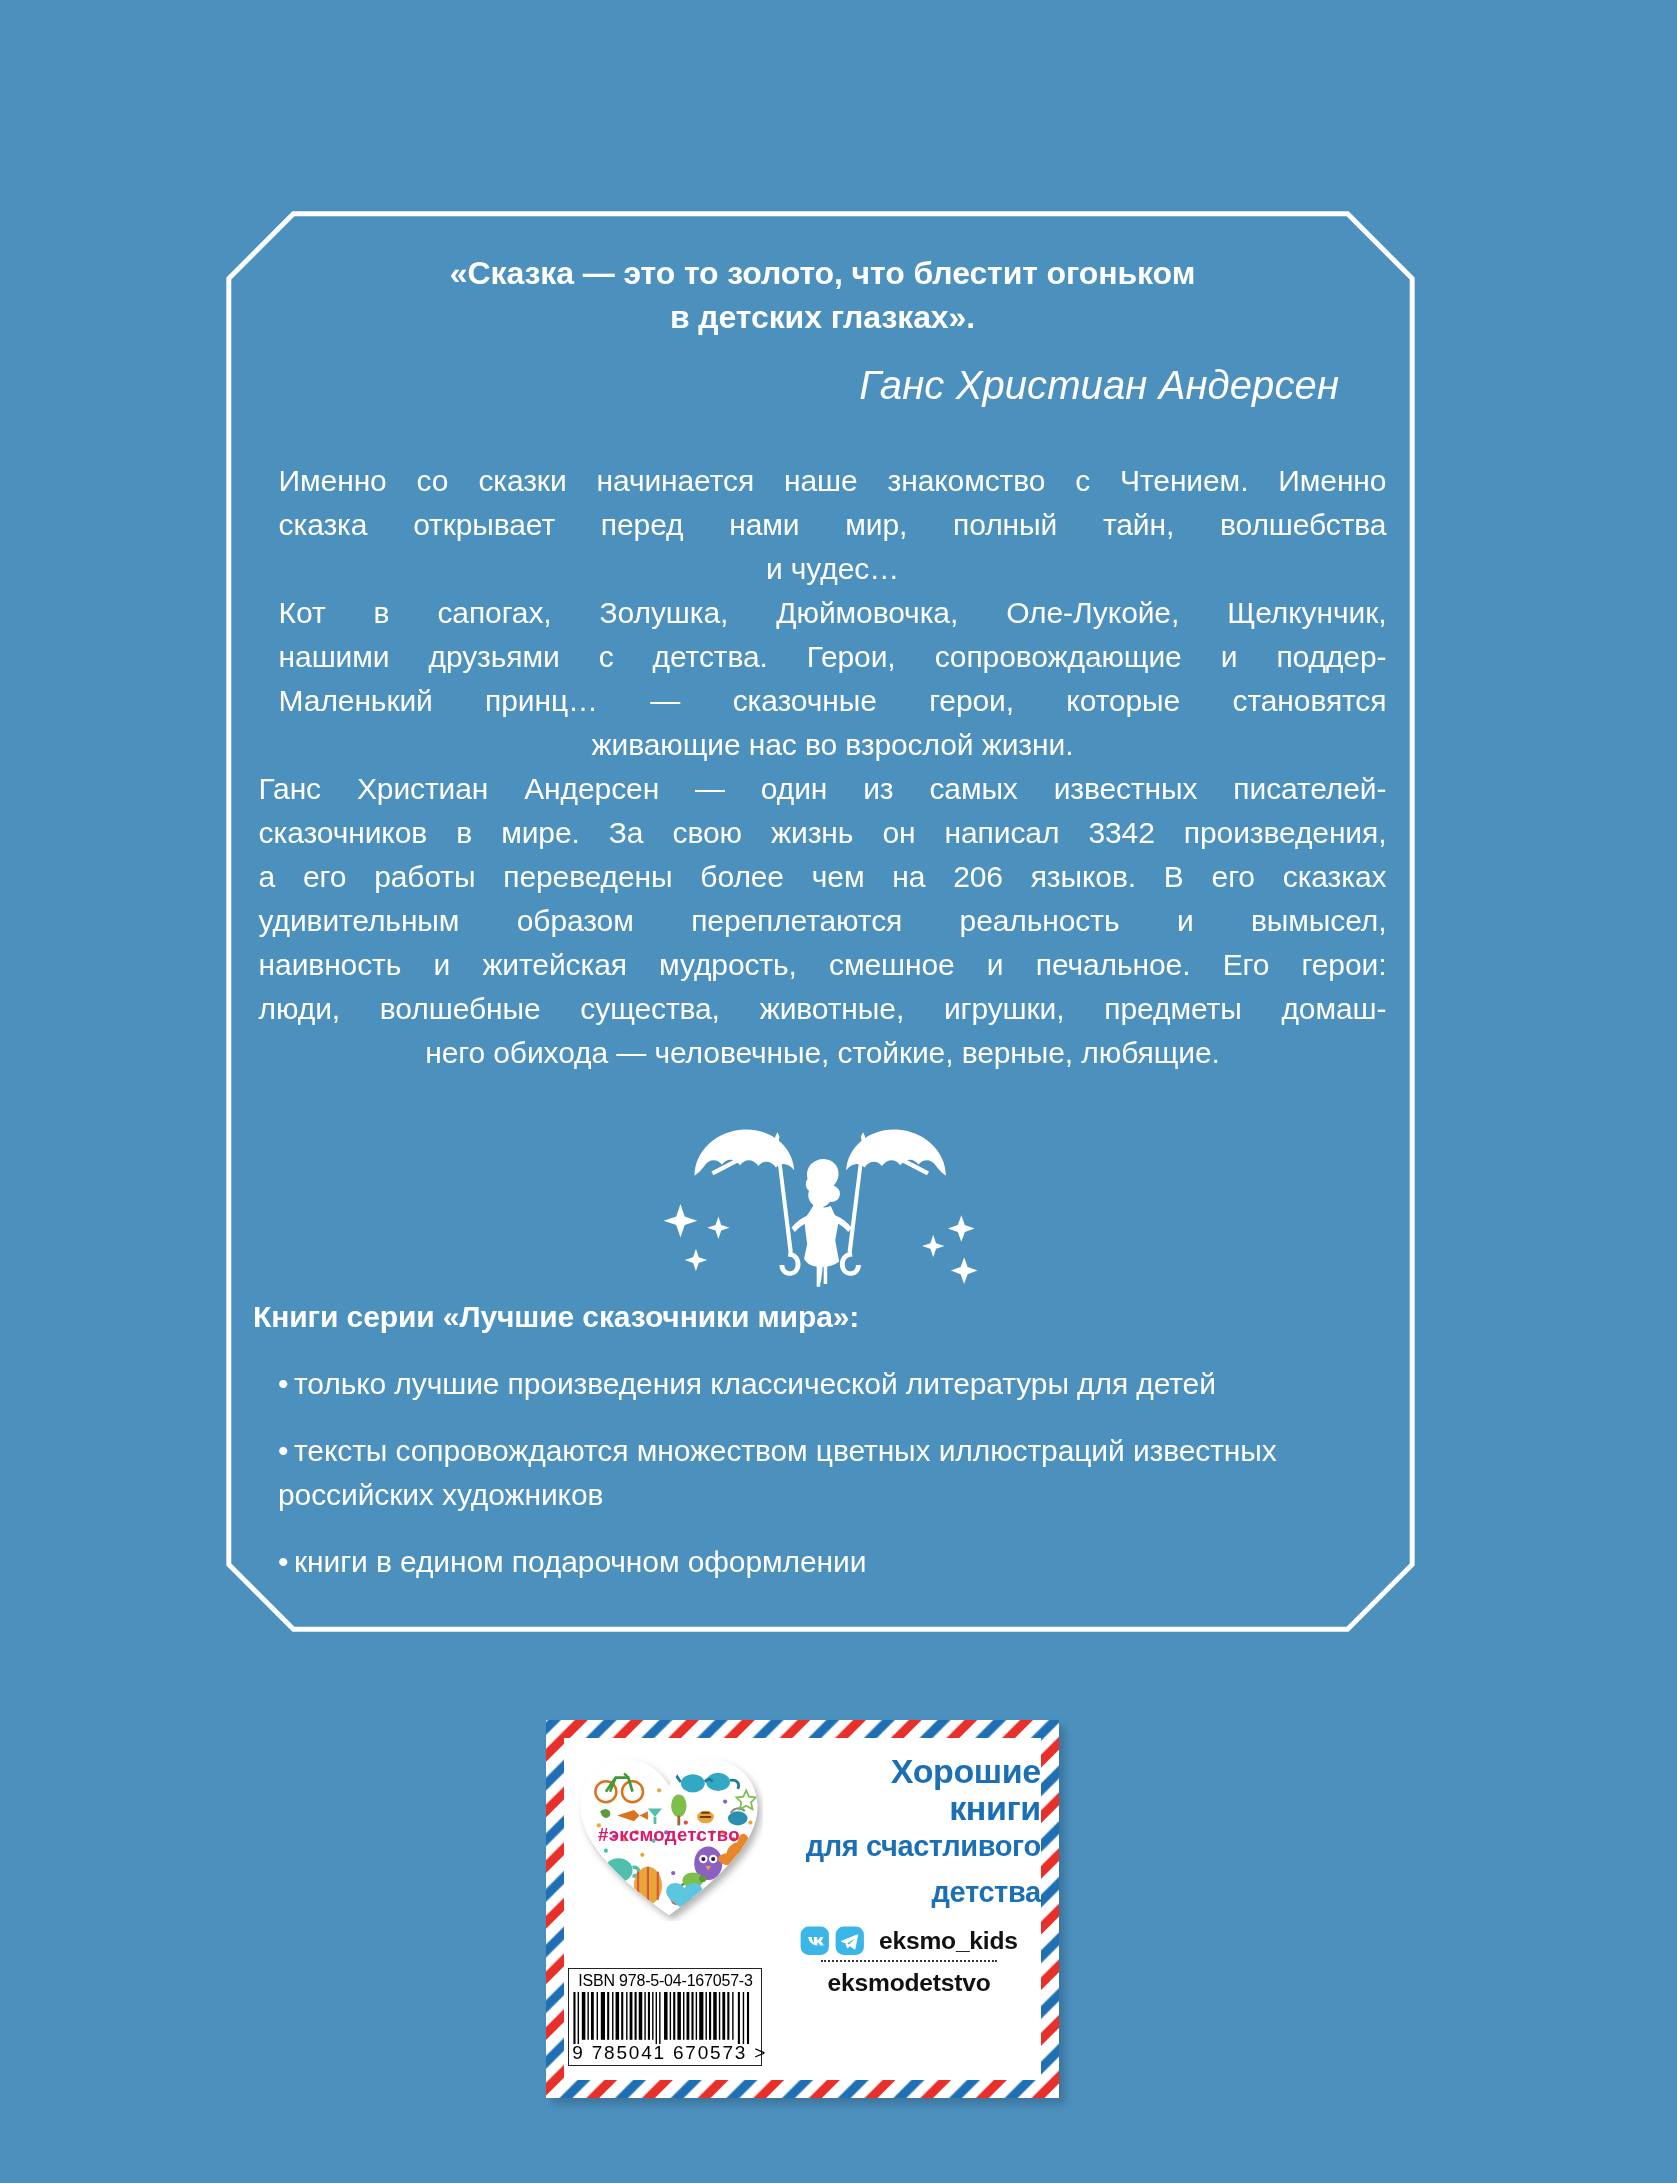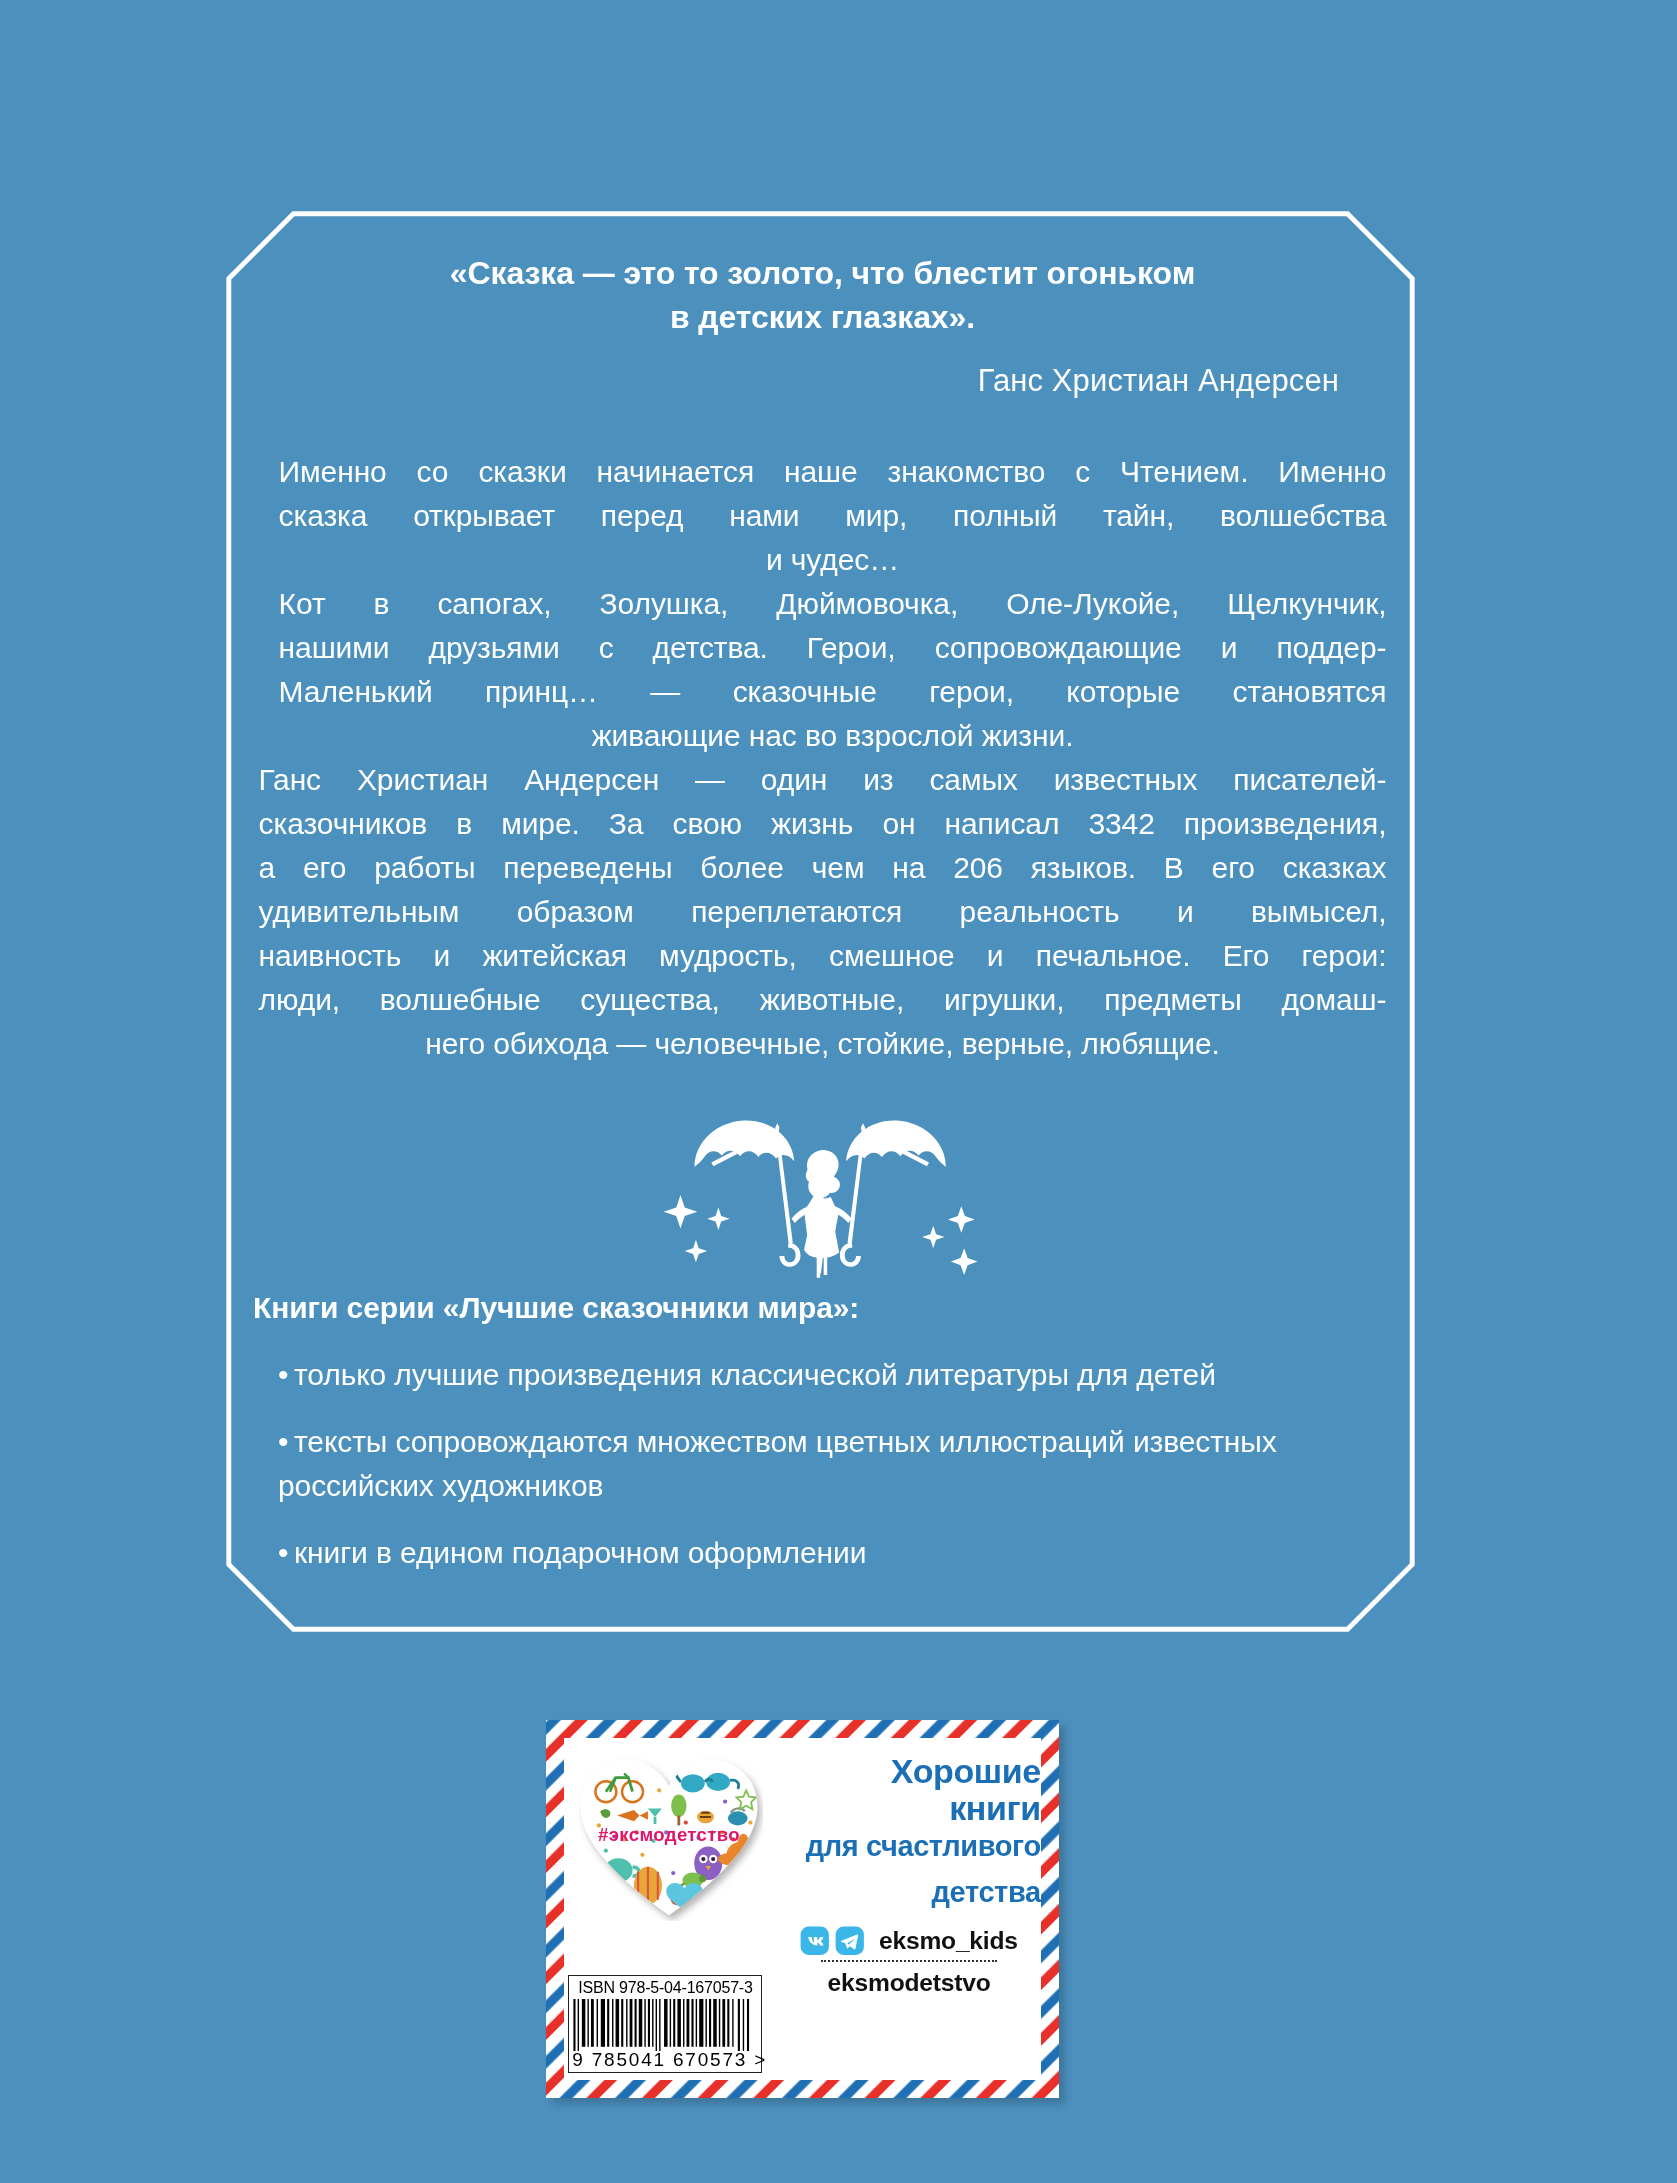--- a/index.html
+++ b/index.html
@@ -41,21 +41,22 @@
     font-weight: 700;
     line-height: 1.37;
     text-align: center;
     letter-spacing: -0.1px;
     padding: 19.7px 42px 0 42px;
   }
   .quote-line { display: block; }
 
   .attrib {
     margin-top: 24px;
-    font-size: 31px;
+    font-size: 40px;
+    font-style: italic;
     font-weight: 400;
     text-align: right;
     padding-right: 53px;
     letter-spacing: 0.1px;
   }
 
   
   .para {
     font-size: 30px;
     line-height: 1.465;
@@ -155,21 +156,21 @@
     width: 188px;
     height: 173px;
     position: relative;
   }
   .heart-sticker svg { display: block; }
 
   
   .barcode-box {
     position: absolute;
     left: 4.2px;
-    bottom: 7px;
+    bottom: 14px;
     width: 194px;
     border: 1.4px solid #222;
     background: #fff;
     box-sizing: border-box;
     padding: 2.8px 2.8px 1.4px 2.8px;
   }
   .isbn-text {
     font-family: "Liberation Sans", sans-serif;
     font-size: 16px;
     color: #000;

